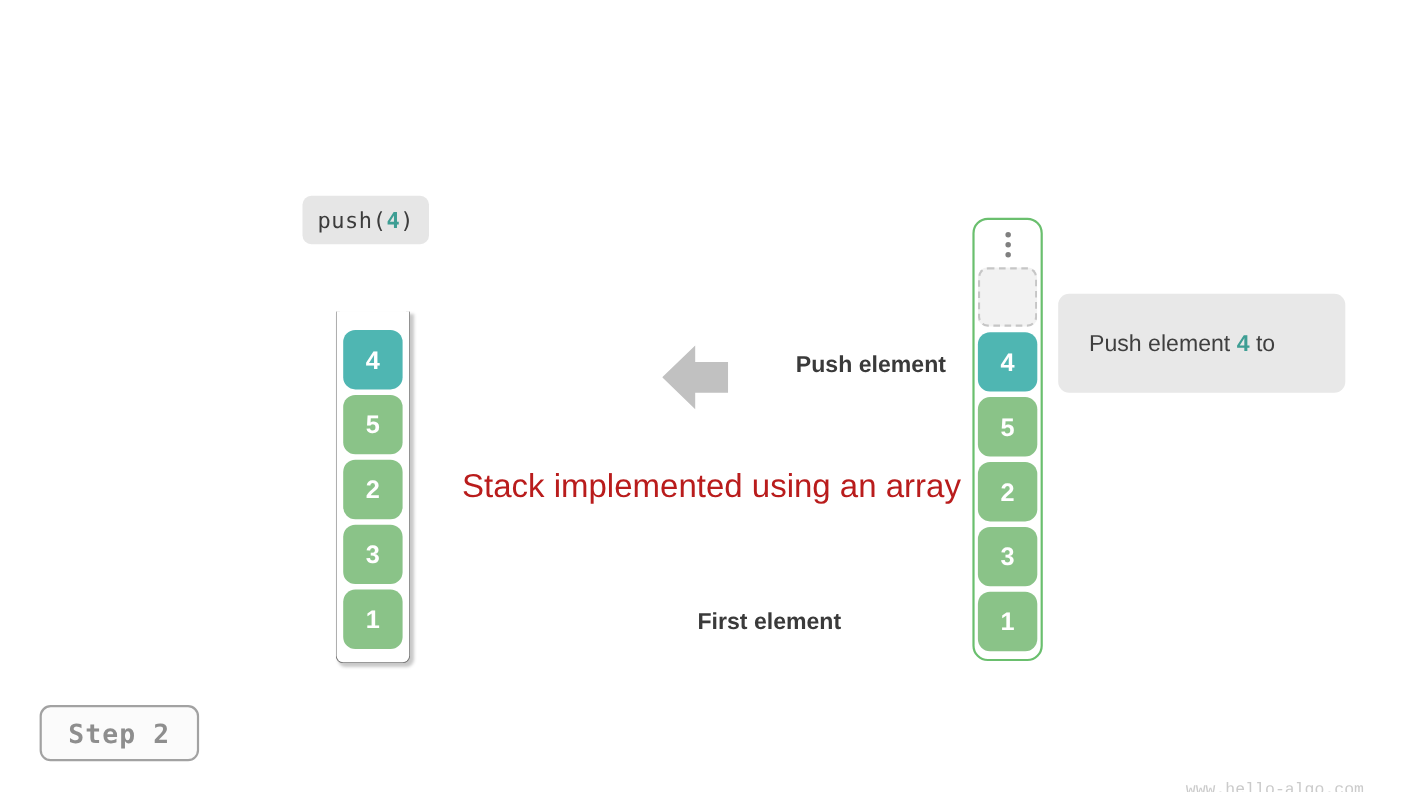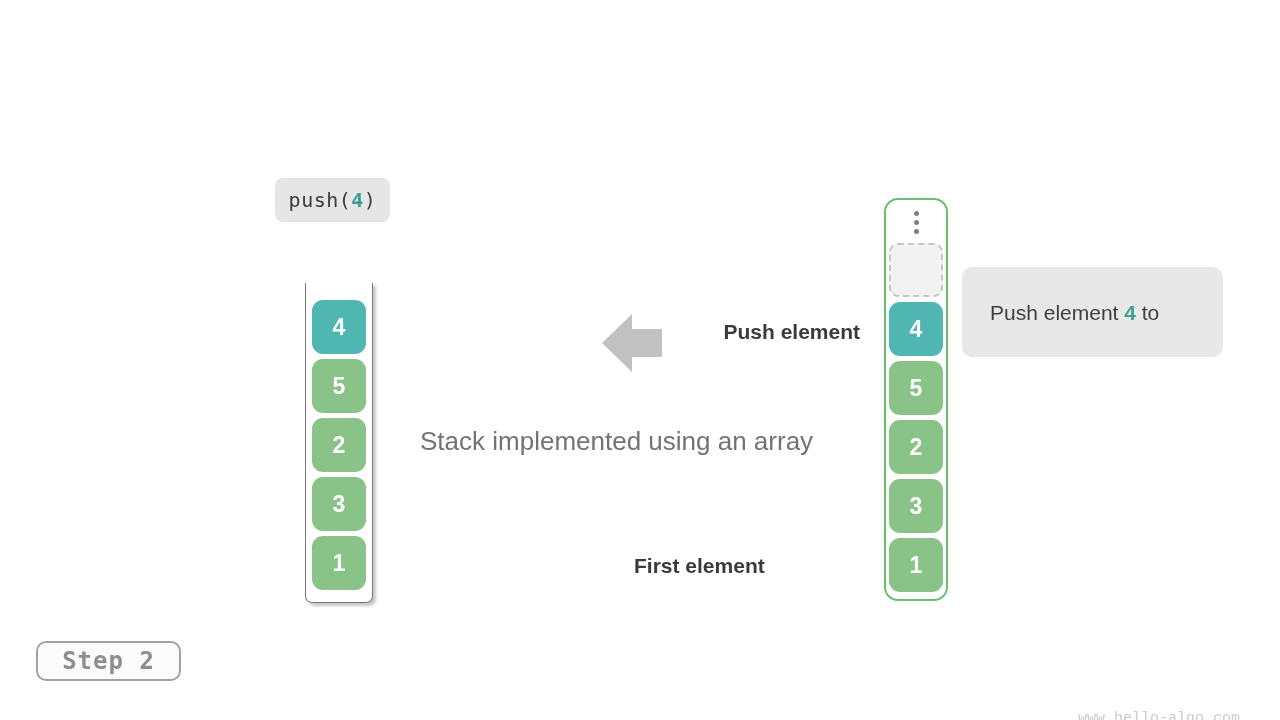--- a/index.html
+++ b/index.html
@@ -101,22 +101,22 @@
     color: #3a3a3a;
     white-space: nowrap;
   }
   .label-last  { left: 640px; top: 320px; width: 220px; text-align: right; }
   .label-first { left: 634px; top: 554px; width: 220px; text-align: left; }
   .caption {
     position: absolute;
     left: 420px; top: 426px;
     width: 440px;
     text-align: left;
-    font-size: 26px;
-    color: #737373;
+    font-size: 30px;
+    color: #b91c1c;
     white-space: nowrap;
   }
 
   
   .callout {
     position: absolute;
     left: 962px; top: 267px;
     width: 261px; height: 90px;
     background: #e8e8e8;
     border-radius: 10px;
@@ -125,21 +125,21 @@
     font-size: 21px;
     line-height: 29px;
     color: #3f3f3f;
   }
   .callout .hl { color: #3e9e94; font-weight: bold; }
 
   
   .step-badge {
     position: absolute;
     left: 36px; top: 641px;
-    width: 145px; height: 40px;
+    width: 145px; height: 51px;
     background: #fbfbfb;
     border: 2px solid #a2a2a2;
     border-radius: 10px;
     display: flex; align-items: center; justify-content: center;
     font-family: "DejaVu Sans Mono", monospace;
     font-size: 24px;
     font-weight: bold;
     color: #8e8e8e;
     letter-spacing: 1px;
   }

